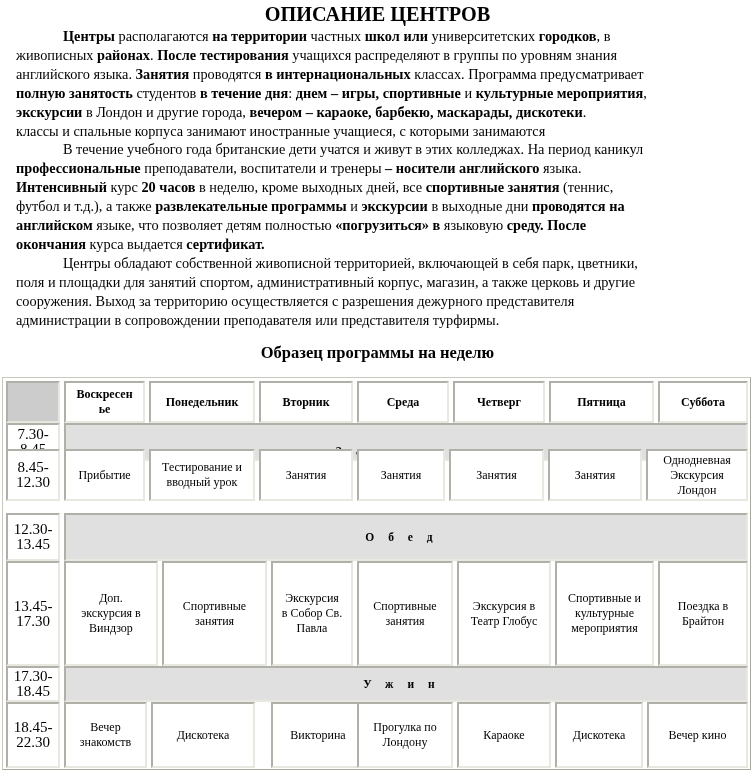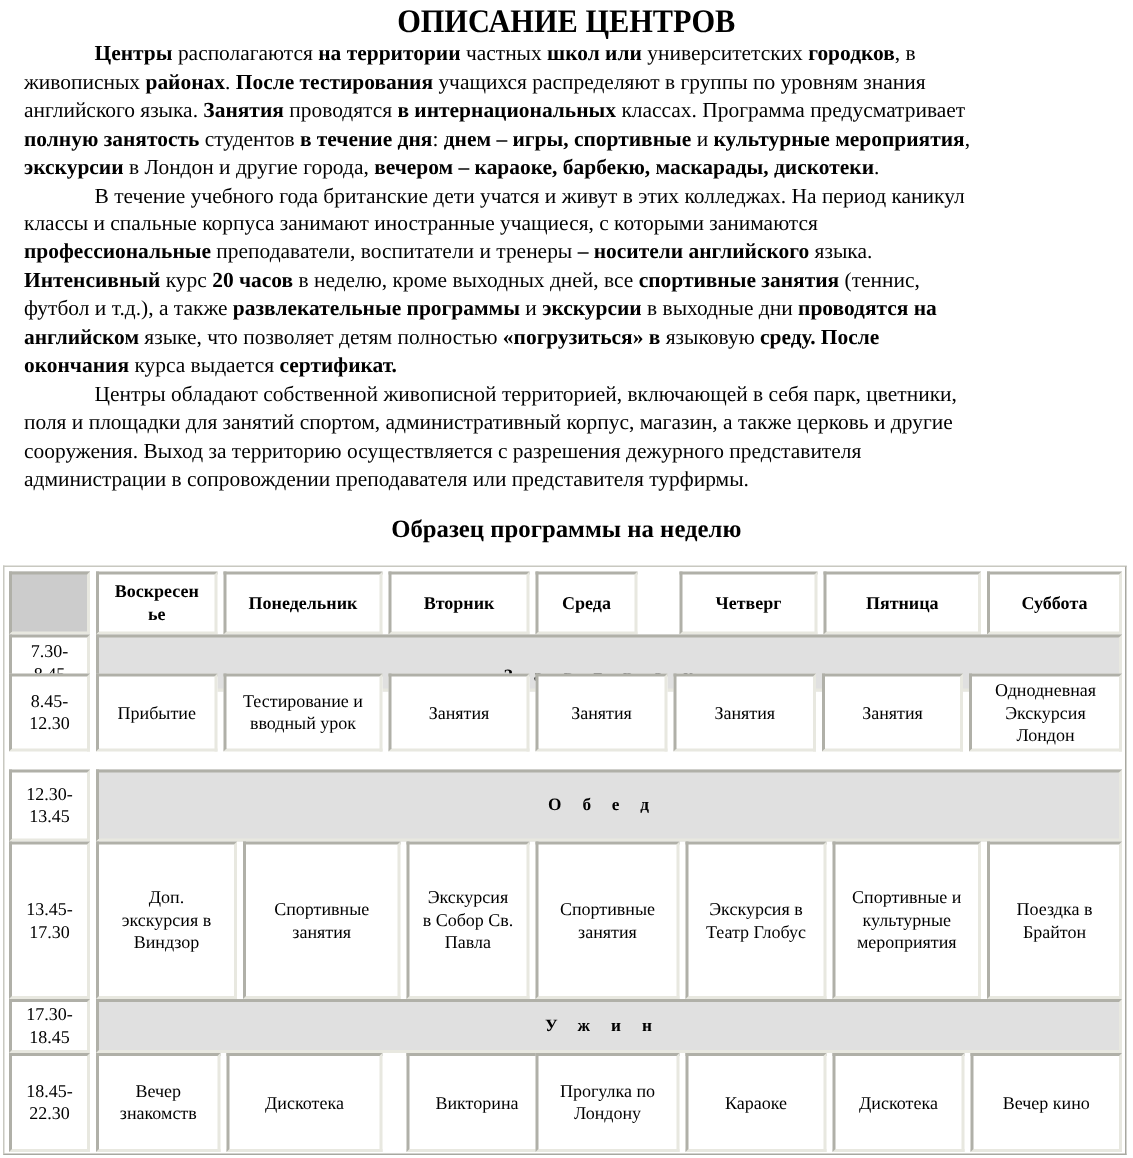--- a/index.html
+++ b/index.html
@@ -35,39 +35,39 @@
     border-top: 2px solid #b0b0a8; border-left: 2px solid #b0b0a8;
     border-right: 2px solid #e8e8e0; border-bottom: 2px solid #e8e8e0;
     display: flex; align-items: center; justify-content: center; text-align: center;
     font-size: 12px; line-height: 15px; background: #fff;
   }
   .cell.hdr { font-weight: bold; }
   .cell.corner { background: #cccccc; }
   .cell.meal {
     background: #e0e0e0; font-weight: bold; letter-spacing: 14px; font-size: 11.5px;
   }
-  .cell.time { font-size: 12px; line-height: 15px; align-items: center; }
+  .cell.time { font-size: 15px; line-height: 15px; align-items: center; }
   .cell span { display: block; }
 </style>
 </head>
 <body>
 
 <div class="title">ОПИСАНИЕ ЦЕНТРОВ</div>
 
 <div class="text">
   <div id="p1">
       <span class="ln indent"><b>Центры</b><span> располагаются </span><b>на территории</b><span> частных </span><b>школ или</b><span> университетских </span><b>городков</b><span>, в</span></span>
       <span class="ln"><span>живописных </span><b>районах</b><span>. </span><b>После тестирования</b><span> учащихся распределяют в группы по уровням знания</span></span>
       <span class="ln"><span>английского языка. </span><b>Занятия</b><span> проводятся </span><b>в интернациональных</b><span> классах. Программа предусматривает</span></span>
       <span class="ln"><b>полную занятость</b><span> студентов </span><b>в течение дня</b><span>: </span><b>днем – игры, спортивные</b><span> и </span><b>культурные мероприятия</b><span>,</span></span>
       <span class="ln"><b>экскурсии</b><span> в Лондон и другие города, </span><b>вечером – караоке, барбекю, маскарады, дискотеки</b><span>.</span></span>
     </div>
   <div id="p2">
+      <span class="ln"><span>классы и спальные корпуса занимают иностранные учащиеся, с которыми занимаются</span></span>
       <span class="ln indent"><span>В течение учебного года британские дети учатся и живут в этих колледжах. На период каникул</span></span>
-      <span class="ln"><span>классы и спальные корпуса занимают иностранные учащиеся, с которыми занимаются</span></span>
       <span class="ln"><b>профессиональные</b><span> преподаватели, воспитатели и тренеры </span><b>– носители английского</b><span> языка.</span></span>
       <span class="ln"><b>Интенсивный</b><span> курс </span><b>20 часов</b><span> в неделю, кроме выходных дней,  все </span><b>спортивные занятия</b><span> (теннис,</span></span>
       <span class="ln"><span>футбол и т.д.), а также </span><b>развлекательные программы</b><span> и </span><b>экскурсии</b><span> в выходные дни </span><b>проводятся на</b></span>
       <span class="ln"><b>английском</b><span> языке, что позволяет детям полностью </span><b>«погрузиться» в</b><span> языковую </span><b>среду. После</b></span>
       <span class="ln"><b>окончания</b><span> курса выдается </span><b>сертификат.</b></span>
     </div>
   <div id="p3">
       <span class="ln indent"><span>Центры обладают собственной живописной территорией, включающей в себя парк, цветники,</span></span>
       <span class="ln"><span>поля и площадки для занятий спортом, административный корпус, магазин, а также церковь и другие</span></span>
       <span class="ln"><span>сооружения. Выход за территорию осуществляется с разрешения дежурного представителя</span></span>
@@ -89,21 +89,21 @@
       <div class="cell hdr" style="left: 146px; width: 106px;">
         <div>
           <span>Понедельник</span>
         </div>
       </div>
       <div class="cell hdr" style="left: 256px; width: 94px;">
         <div>
           <span>Вторник</span>
         </div>
       </div>
-      <div class="cell hdr" style="left: 354px; width: 68px;">
+      <div class="cell hdr" style="left: 354px; width: 92px;">
         <div>
           <span>Среда</span>
         </div>
       </div>
       <div class="cell hdr" style="left: 450px; width: 92px;">
         <div>
           <span>Четверг</span>
         </div>
       </div>
       <div class="cell hdr" style="left: 546px; width: 105px;">

